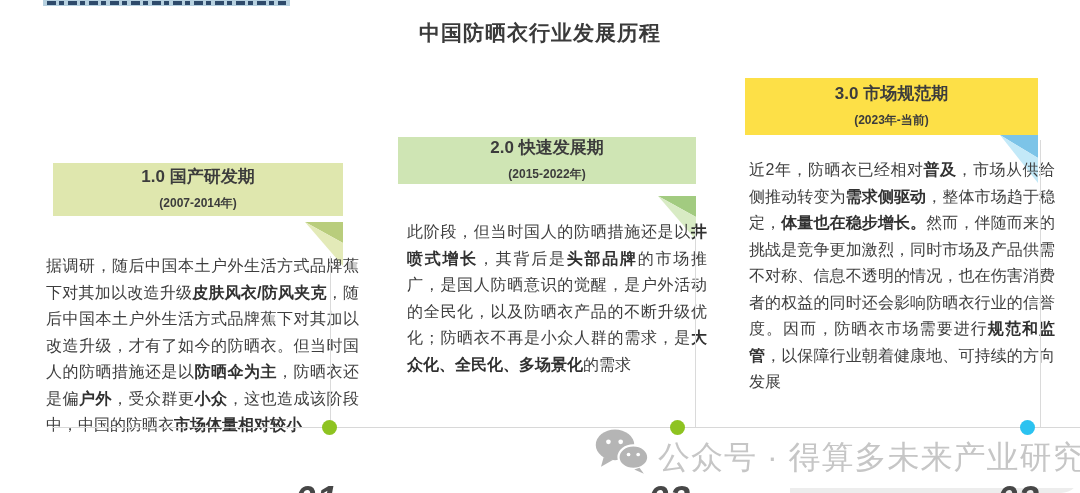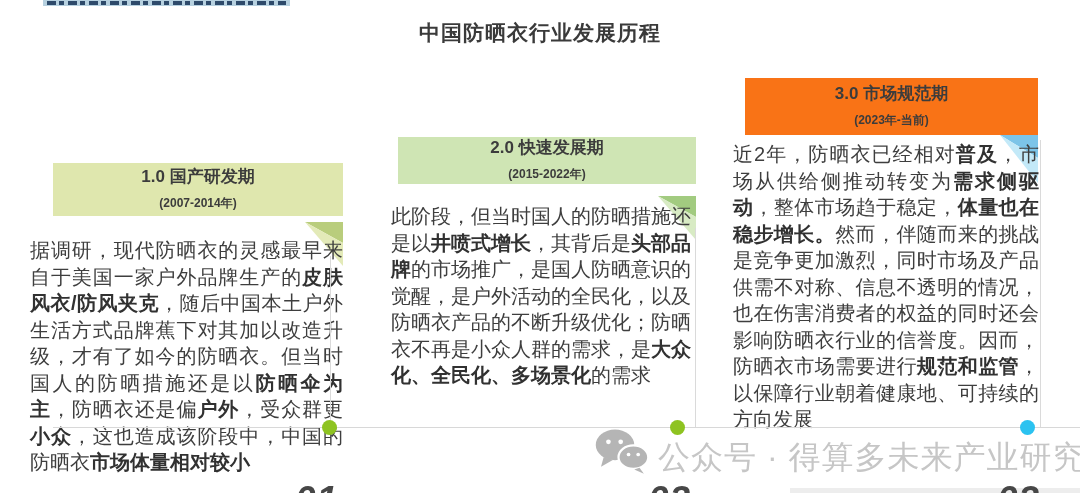--- a/index.html
+++ b/index.html
@@ -1,38 +1,39 @@
 <!DOCTYPE html>
 <html><head>
 <meta charset="utf-8">
 <style>
   html,body{margin:0;padding:0;background:#ffffff;}
   .canvas{
     position:relative;width:1080px;height:493px;background:#ffffff;overflow:hidden;
     font-family:"Liberation Sans","DejaVu Sans",sans-serif;
+    border-radius:19px;
   }
   
   .top-note{position:absolute;left:43px;top:0;width:247px;height:6px;background:#b7d1e0;overflow:hidden;}
   .top-note-dashes{
     position:absolute;left:4px;right:4px;top:1px;height:4px;
     background-image:repeating-linear-gradient(90deg,#2e4a6b 0 9px,rgba(0,0,0,0) 9px 12px,#2e4a6b 12px 17px,rgba(0,0,0,0) 17px 21px);
   }
   .title{
     position:absolute;left:0;right:0;top:19px;margin:0;text-align:center;
     font-size:21px;font-weight:700;color:#3a3a3a;letter-spacing:1px;
   }
   
   .stage-header{
     position:absolute;display:flex;flex-direction:column;justify-content:center;align-items:center;
     font-weight:700;color:#3c3c3c;text-align:center;line-height:26px;font-size:17px;
   }
   .stage-header .stage-period{font-size:12px;}
   .fold{position:absolute;display:block;}
   .stage-body{
-    position:absolute;margin:0;font-size:20px;line-height:26.5px;color:#3e3e3e;
+    position:absolute;margin:16px;font-size:16px;line-height:26.5px;color:#3e3e3e;
     text-align:justify;
   }
   .stage-body .b{font-weight:700;color:#313131;}
   .s1 .stage-header{left:53px;top:163px;width:290px;height:53px;}
   .s1 .fold{left:305px;top:222px;}
   .s1 .stage-body{left:30px;top:237px;width:313px;}
   .s2 .stage-header{left:398px;top:137px;width:298px;height:47px;}
   .s2 .fold{left:658px;top:196px;}
   .s2 .stage-body{left:391px;top:203px;width:300px;}
   .s3 .stage-header{left:745px;top:78px;width:293px;height:57px;}
@@ -74,37 +75,37 @@
 
   <section class="stage s1">
     <div class="stage-header" style="background: rgb(223, 231, 174);">
       <div class="stage-title">1.0 国产研发期</div>
       <div class="stage-period">(2007-2014年)</div>
     </div>
     <svg class="fold" width="38" height="44" viewBox="0 0 38 44">
       <polygon points="0,0 38,0 38,21" fill="#b9cd7c"></polygon>
       <polygon points="0,0 38,21 38,44" fill="#e3eab8"></polygon>
     </svg>
-    <p class="stage-body"><span>据调研，现代防晒衣的灵感最早来自于美国一家户外品牌生产的</span><span class="b">皮肤风衣/防风夹克</span><span>，随后中国本土户外生活方式品牌蕉下对其加以改造升级，才有了如今的防晒衣。但当时国人的防晒措施还是以</span><span class="b">防晒伞为主</span><span>，防晒衣还是偏</span><span class="b">户外</span><span>，受众群更</span><span class="b">小众</span><span>，这也造成该阶段中，中国的防晒衣</span><span class="b">市场体量相对较小</span></p>
+    <p class="stage-body"><span>据调研，随后中国本土户外生活方式品牌蕉下对其加以改造升级</span><span class="b">皮肤风衣/防风夹克</span><span>，随后中国本土户外生活方式品牌蕉下对其加以改造升级，才有了如今的防晒衣。但当时国人的防晒措施还是以</span><span class="b">防晒伞为主</span><span>，防晒衣还是偏</span><span class="b">户外</span><span>，受众群更</span><span class="b">小众</span><span>，这也造成该阶段中，中国的防晒衣</span><span class="b">市场体量相对较小</span></p>
   </section>
 
   <section class="stage s2">
     <div class="stage-header" style="background: rgb(207, 229, 180);">
       <div class="stage-title">2.0 快速发展期</div>
       <div class="stage-period">(2015-2022年)</div>
     </div>
     <svg class="fold" width="38" height="44" viewBox="0 0 38 44">
       <polygon points="0,0 38,0 38,21" fill="#a2cb80"></polygon>
       <polygon points="0,0 38,21 38,44" fill="#d8ebc4"></polygon>
     </svg>
     <p class="stage-body"><span>此阶段，但当时国人的防晒措施还是以</span><span class="b">井喷式增长</span><span>，其背后是</span><span class="b">头部品牌</span><span>的市场推广，是国人防晒意识的觉醒，是户外活动的全民化，以及防晒衣产品的不断升级优化；防晒衣不再是小众人群的需求，是</span><span class="b">大众化、全民化、多场景化</span><span>的需求</span></p>
   </section>
 
   <section class="stage s3">
-    <div class="stage-header" style="background: #f97316;">
+    <div class="stage-header" style="background: #fde047;">
       <div class="stage-title">3.0 市场规范期</div>
       <div class="stage-period">(2023年-当前)</div>
     </div>
     <svg class="fold" width="38" height="48" viewBox="0 0 38 48">
       <polygon points="0,0 38,0 38,23" fill="#7cc4e8"></polygon>
       <polygon points="0,0 38,23 38,48" fill="#c3e9f8"></polygon>
     </svg>
     <p class="stage-body"><span>近2年，防晒衣已经相对</span><span class="b">普及</span><span>，市场从供给侧推动转变为</span><span class="b">需求侧驱动</span><span>，整体市场趋于稳定，</span><span class="b">体量也在稳步增长。</span><span>然而，伴随而来的挑战是竞争更加激烈，同时市场及产品供需不对称、信息不透明的情况，也在伤害消费者的权益的同时还会影响防晒衣行业的信誉度。因而，防晒衣市场需要进行</span><span class="b">规范和监管</span><span>，以保障行业朝着健康地、可持续的方向发展</span></p>
   </section>
 

